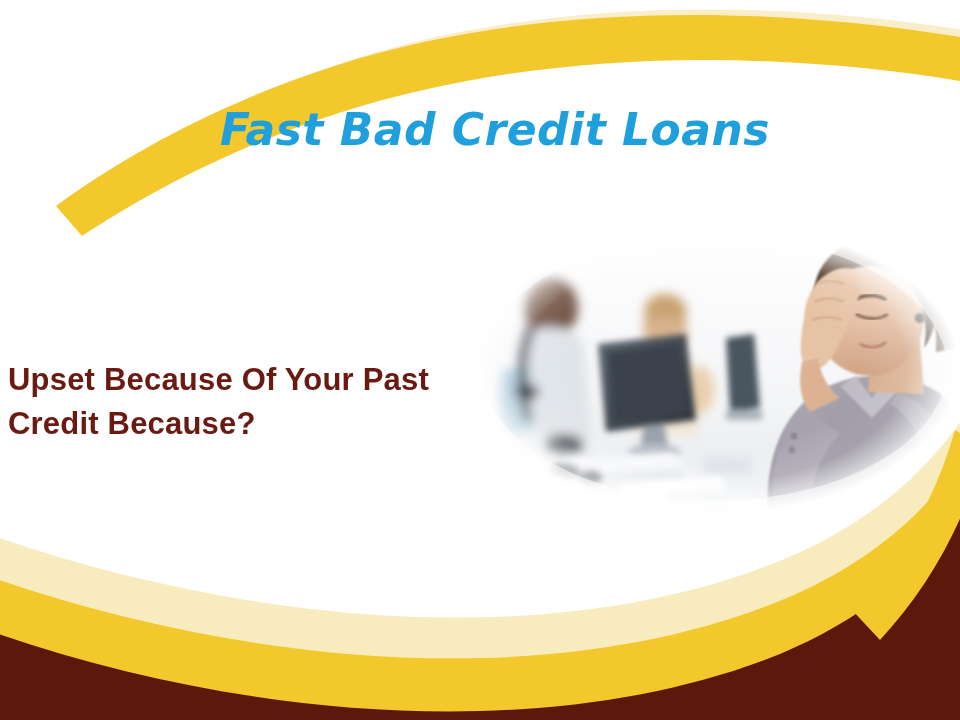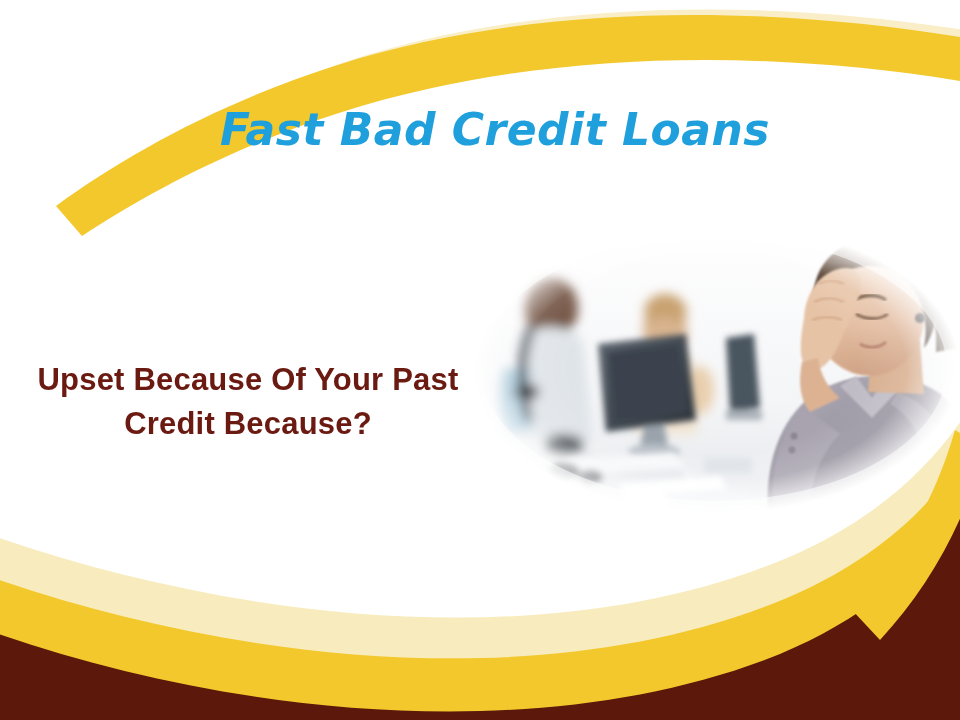--- a/index.html
+++ b/index.html
@@ -54,21 +54,21 @@
     white-space: nowrap;
     line-height: 1.2;
   }
 
   
   #subtitle {
     position: absolute;
     left: 8px;
     top: 358px;
     width: 480px;
-    text-align: center;
+    text-align: left;
     font-family: "Liberation Sans", sans-serif;
     font-size: 31px;
     font-weight: bold;
     line-height: 1.42;
     letter-spacing: 0.2px;
   }
   #subtitle .ln {
     display: block;
     white-space: nowrap;
   }

